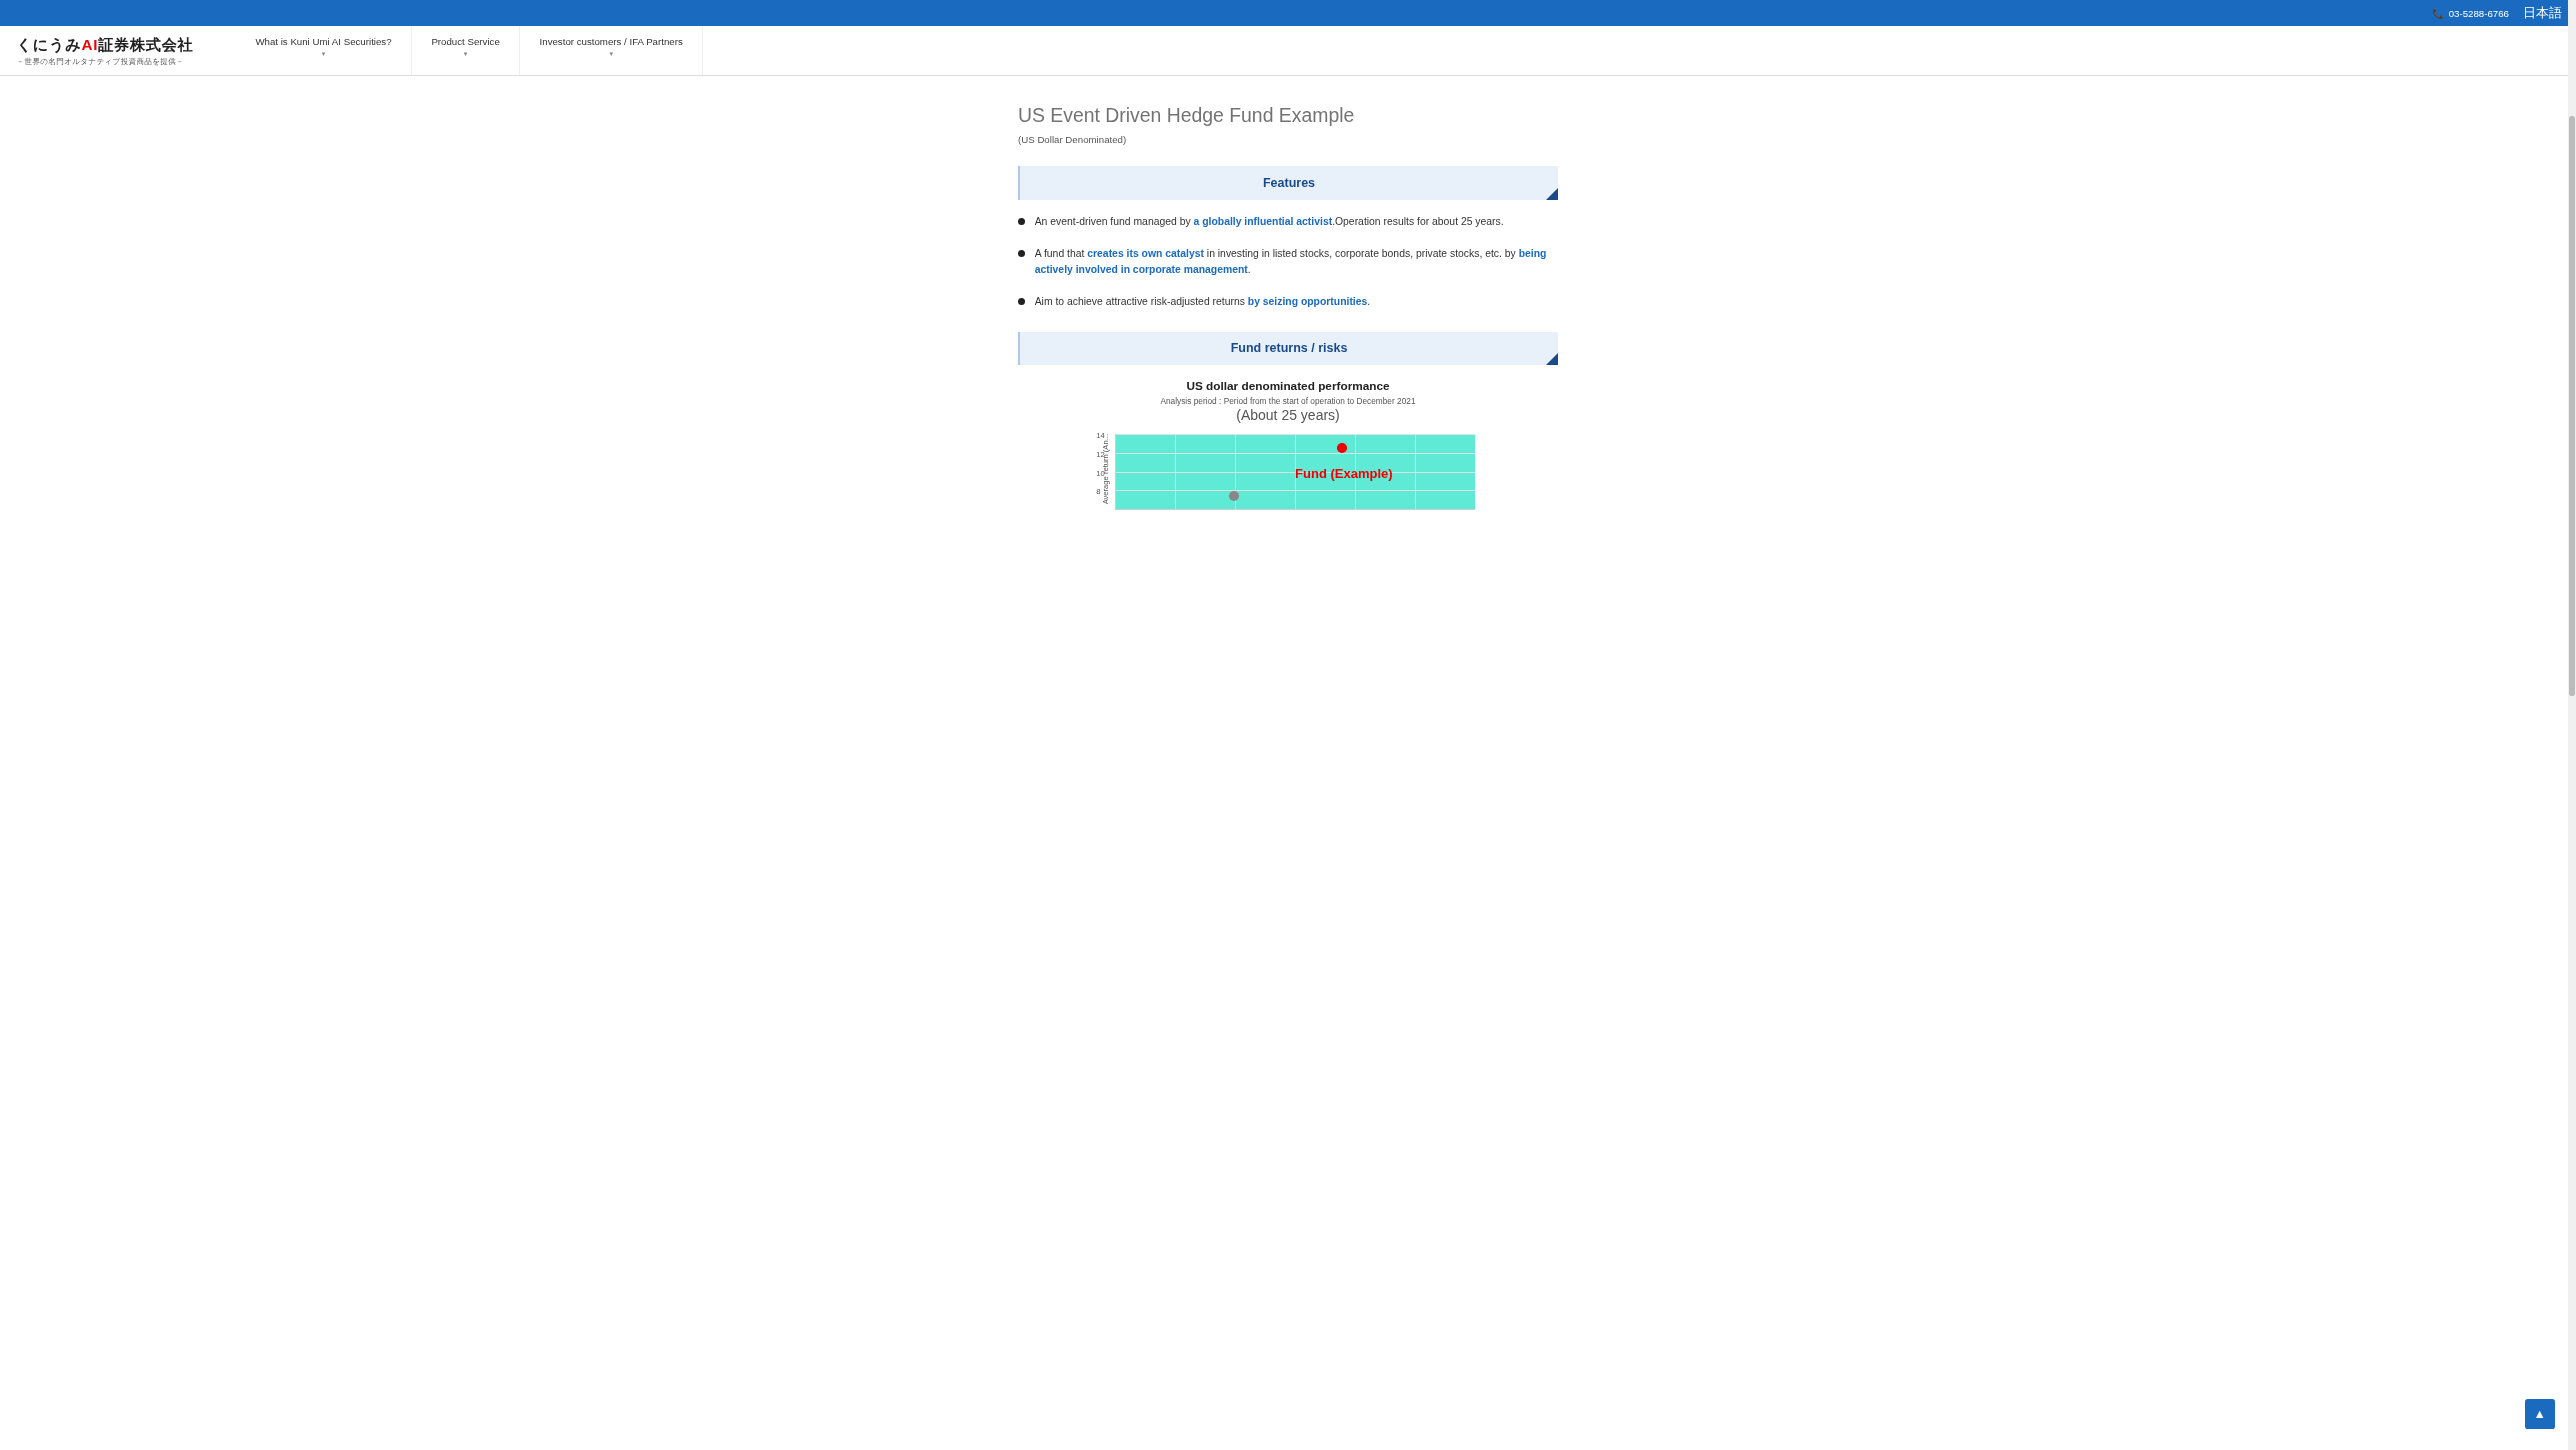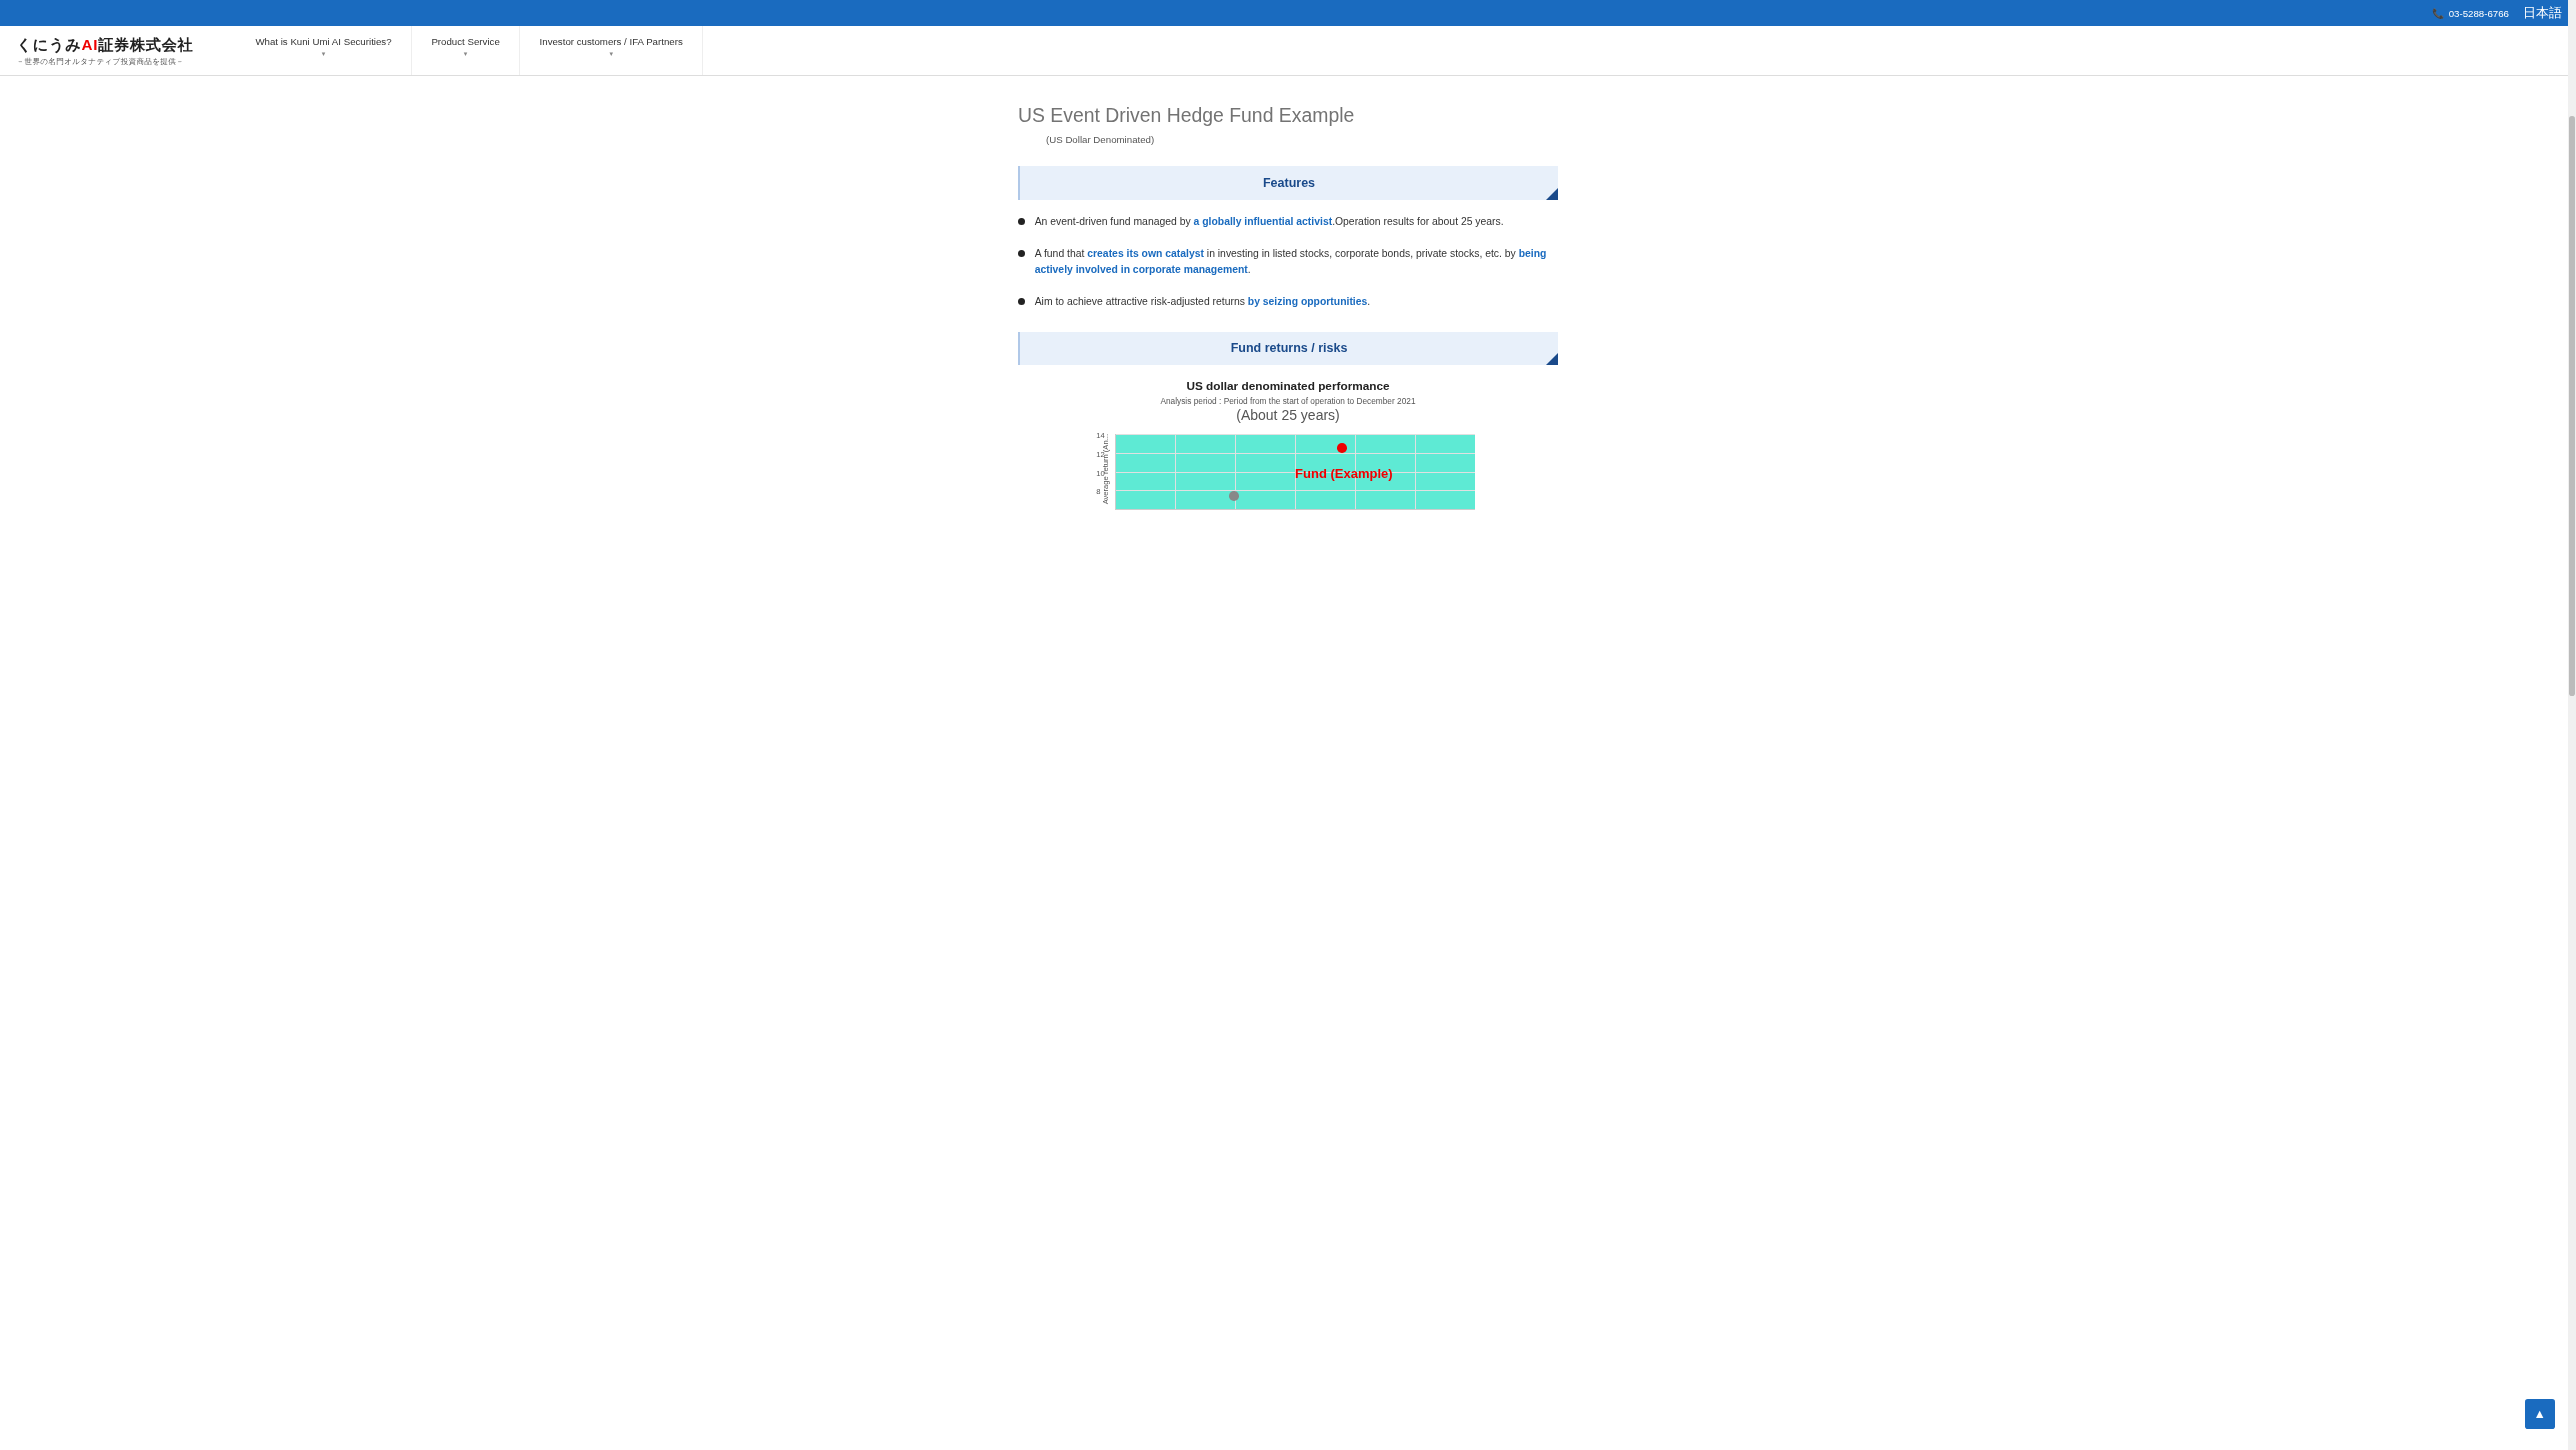--- a/index.html
+++ b/index.html
@@ -88,21 +88,20 @@
     .page-title {
       font-size: 19.4px;
       font-weight: normal;
       color: #737373;
       margin-bottom: 7px;
     }
     .page-subtitle {
       font-size: 9.7px;
       color: #555;
       margin-bottom: 21px;
-      margin-left: 28px;
     }
 
     
     .section-header {
       background: #e8f0fa;
       border-left: 2.8px solid #b0c8e8;
       padding: 9.7px 14px;
       font-size: 12.5px;
       font-weight: bold;
       color: #1a4a8a;

